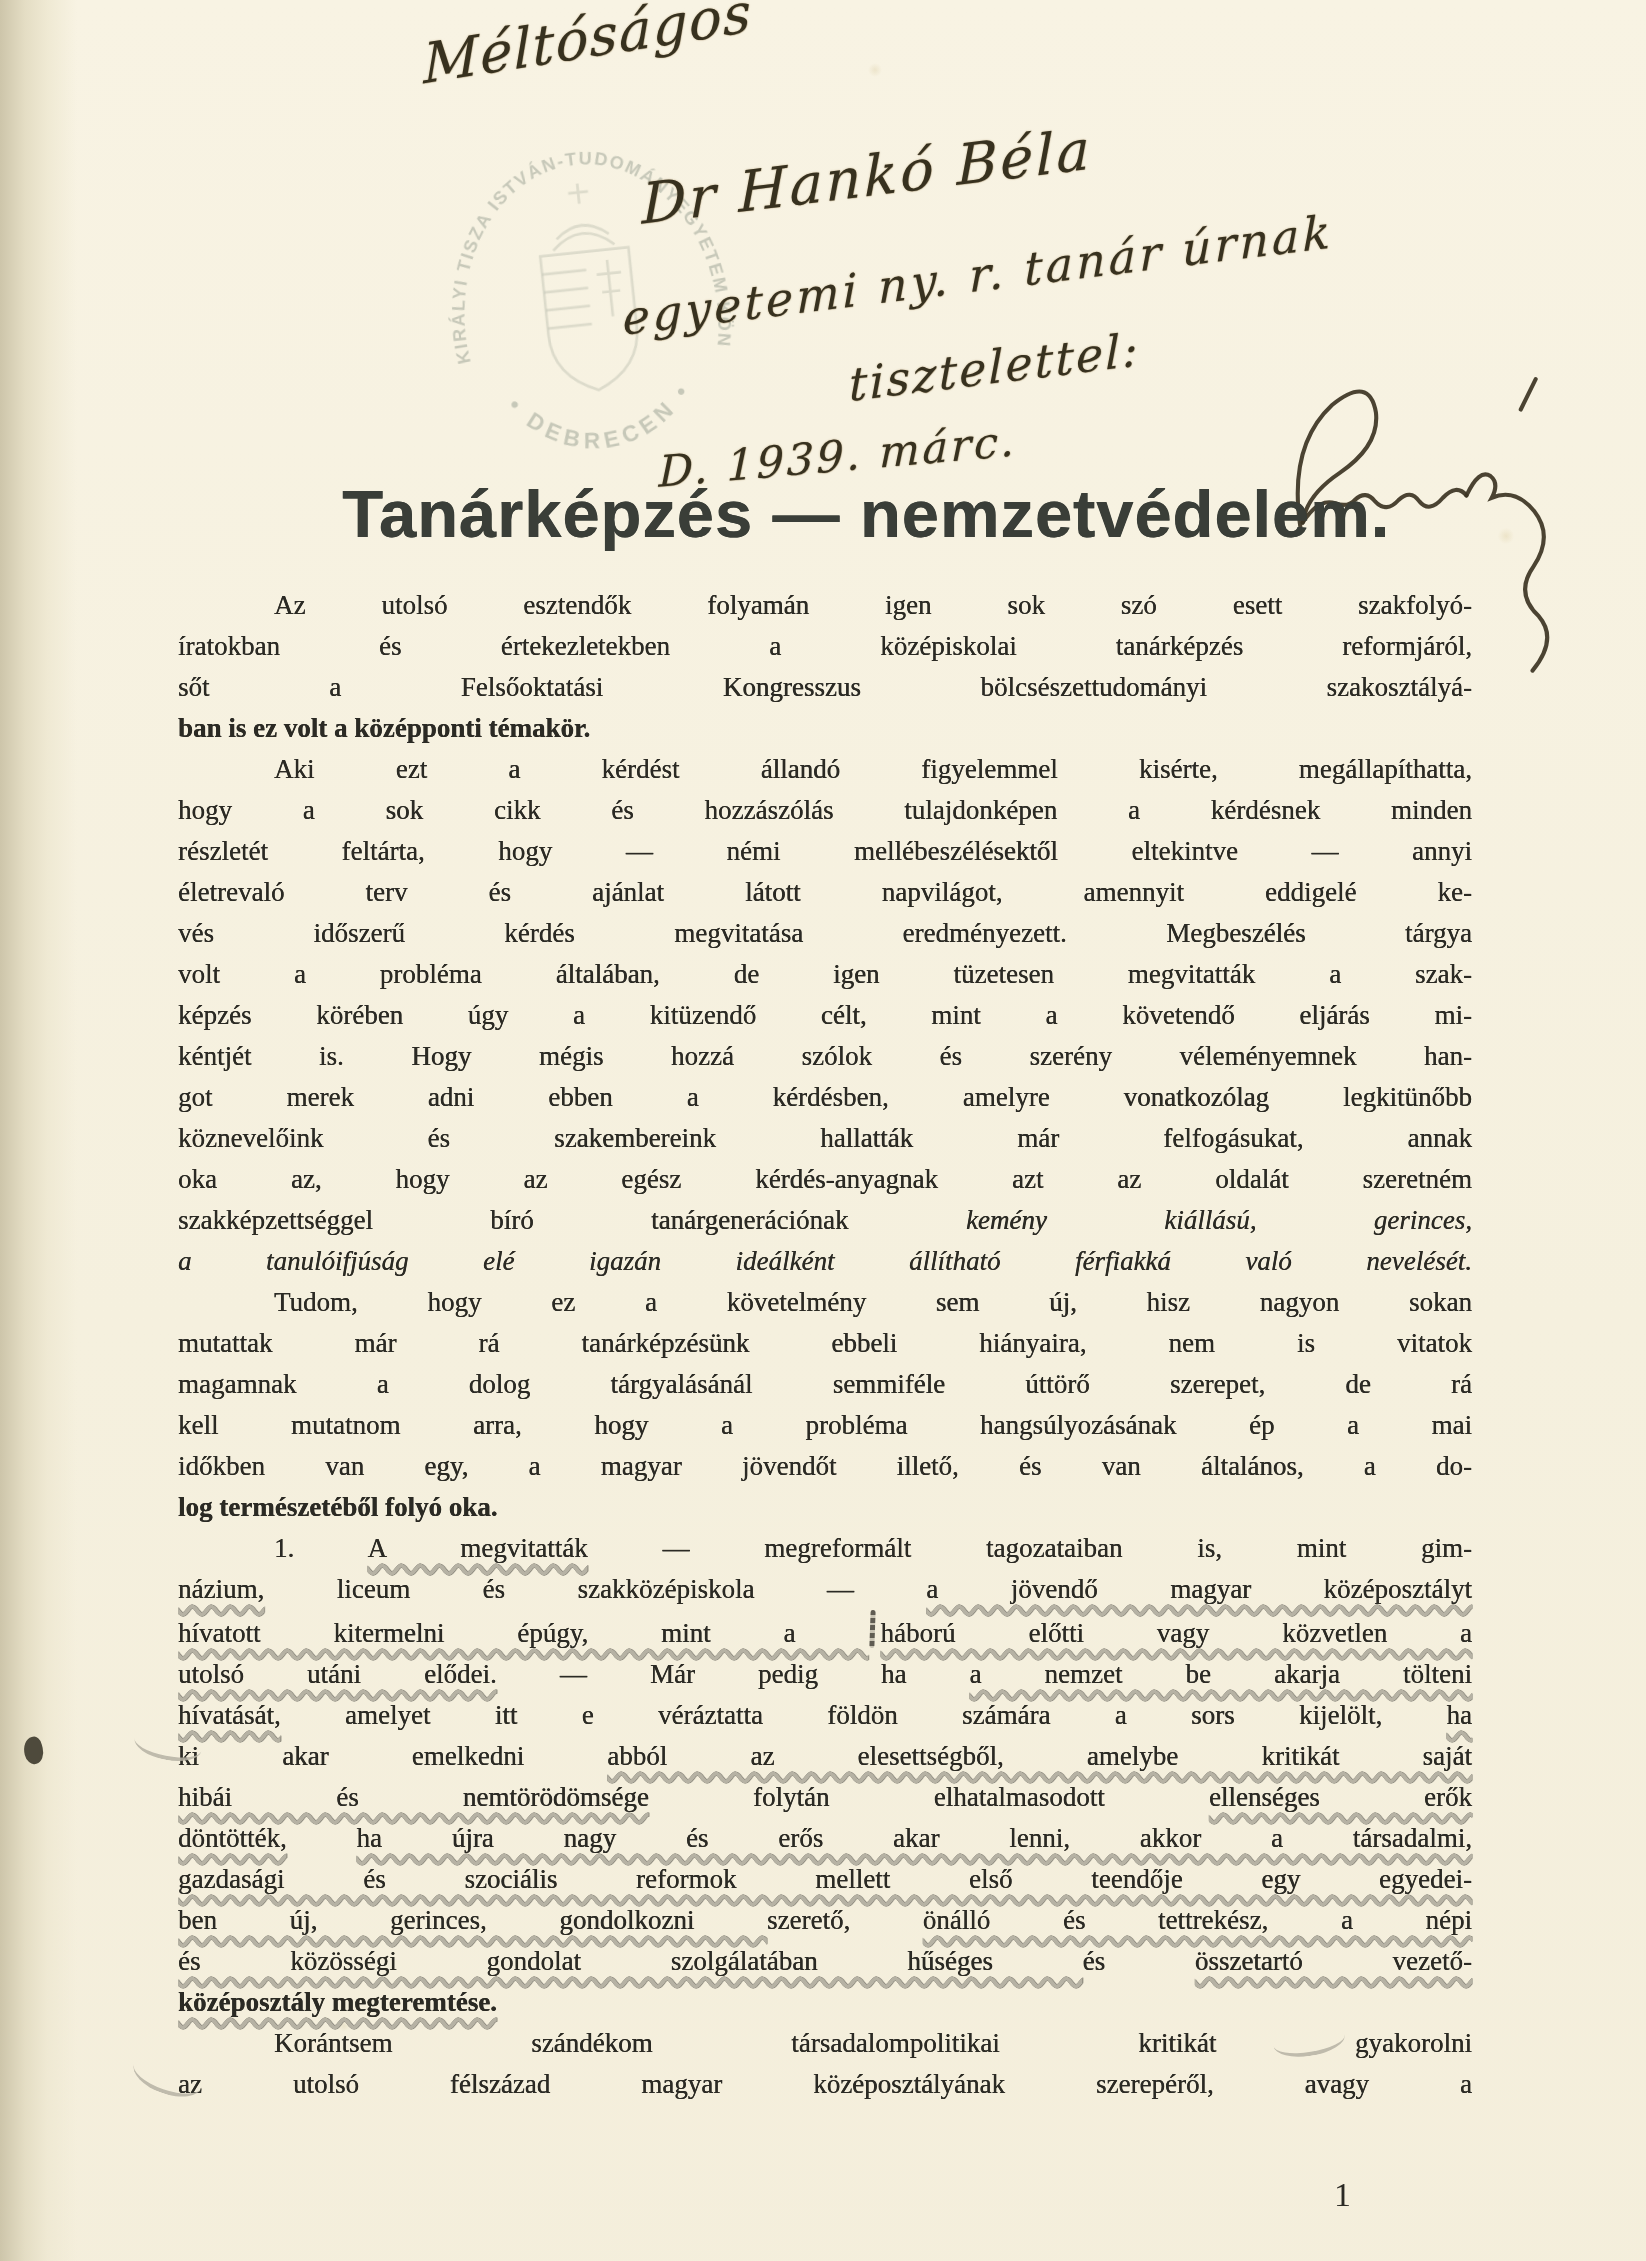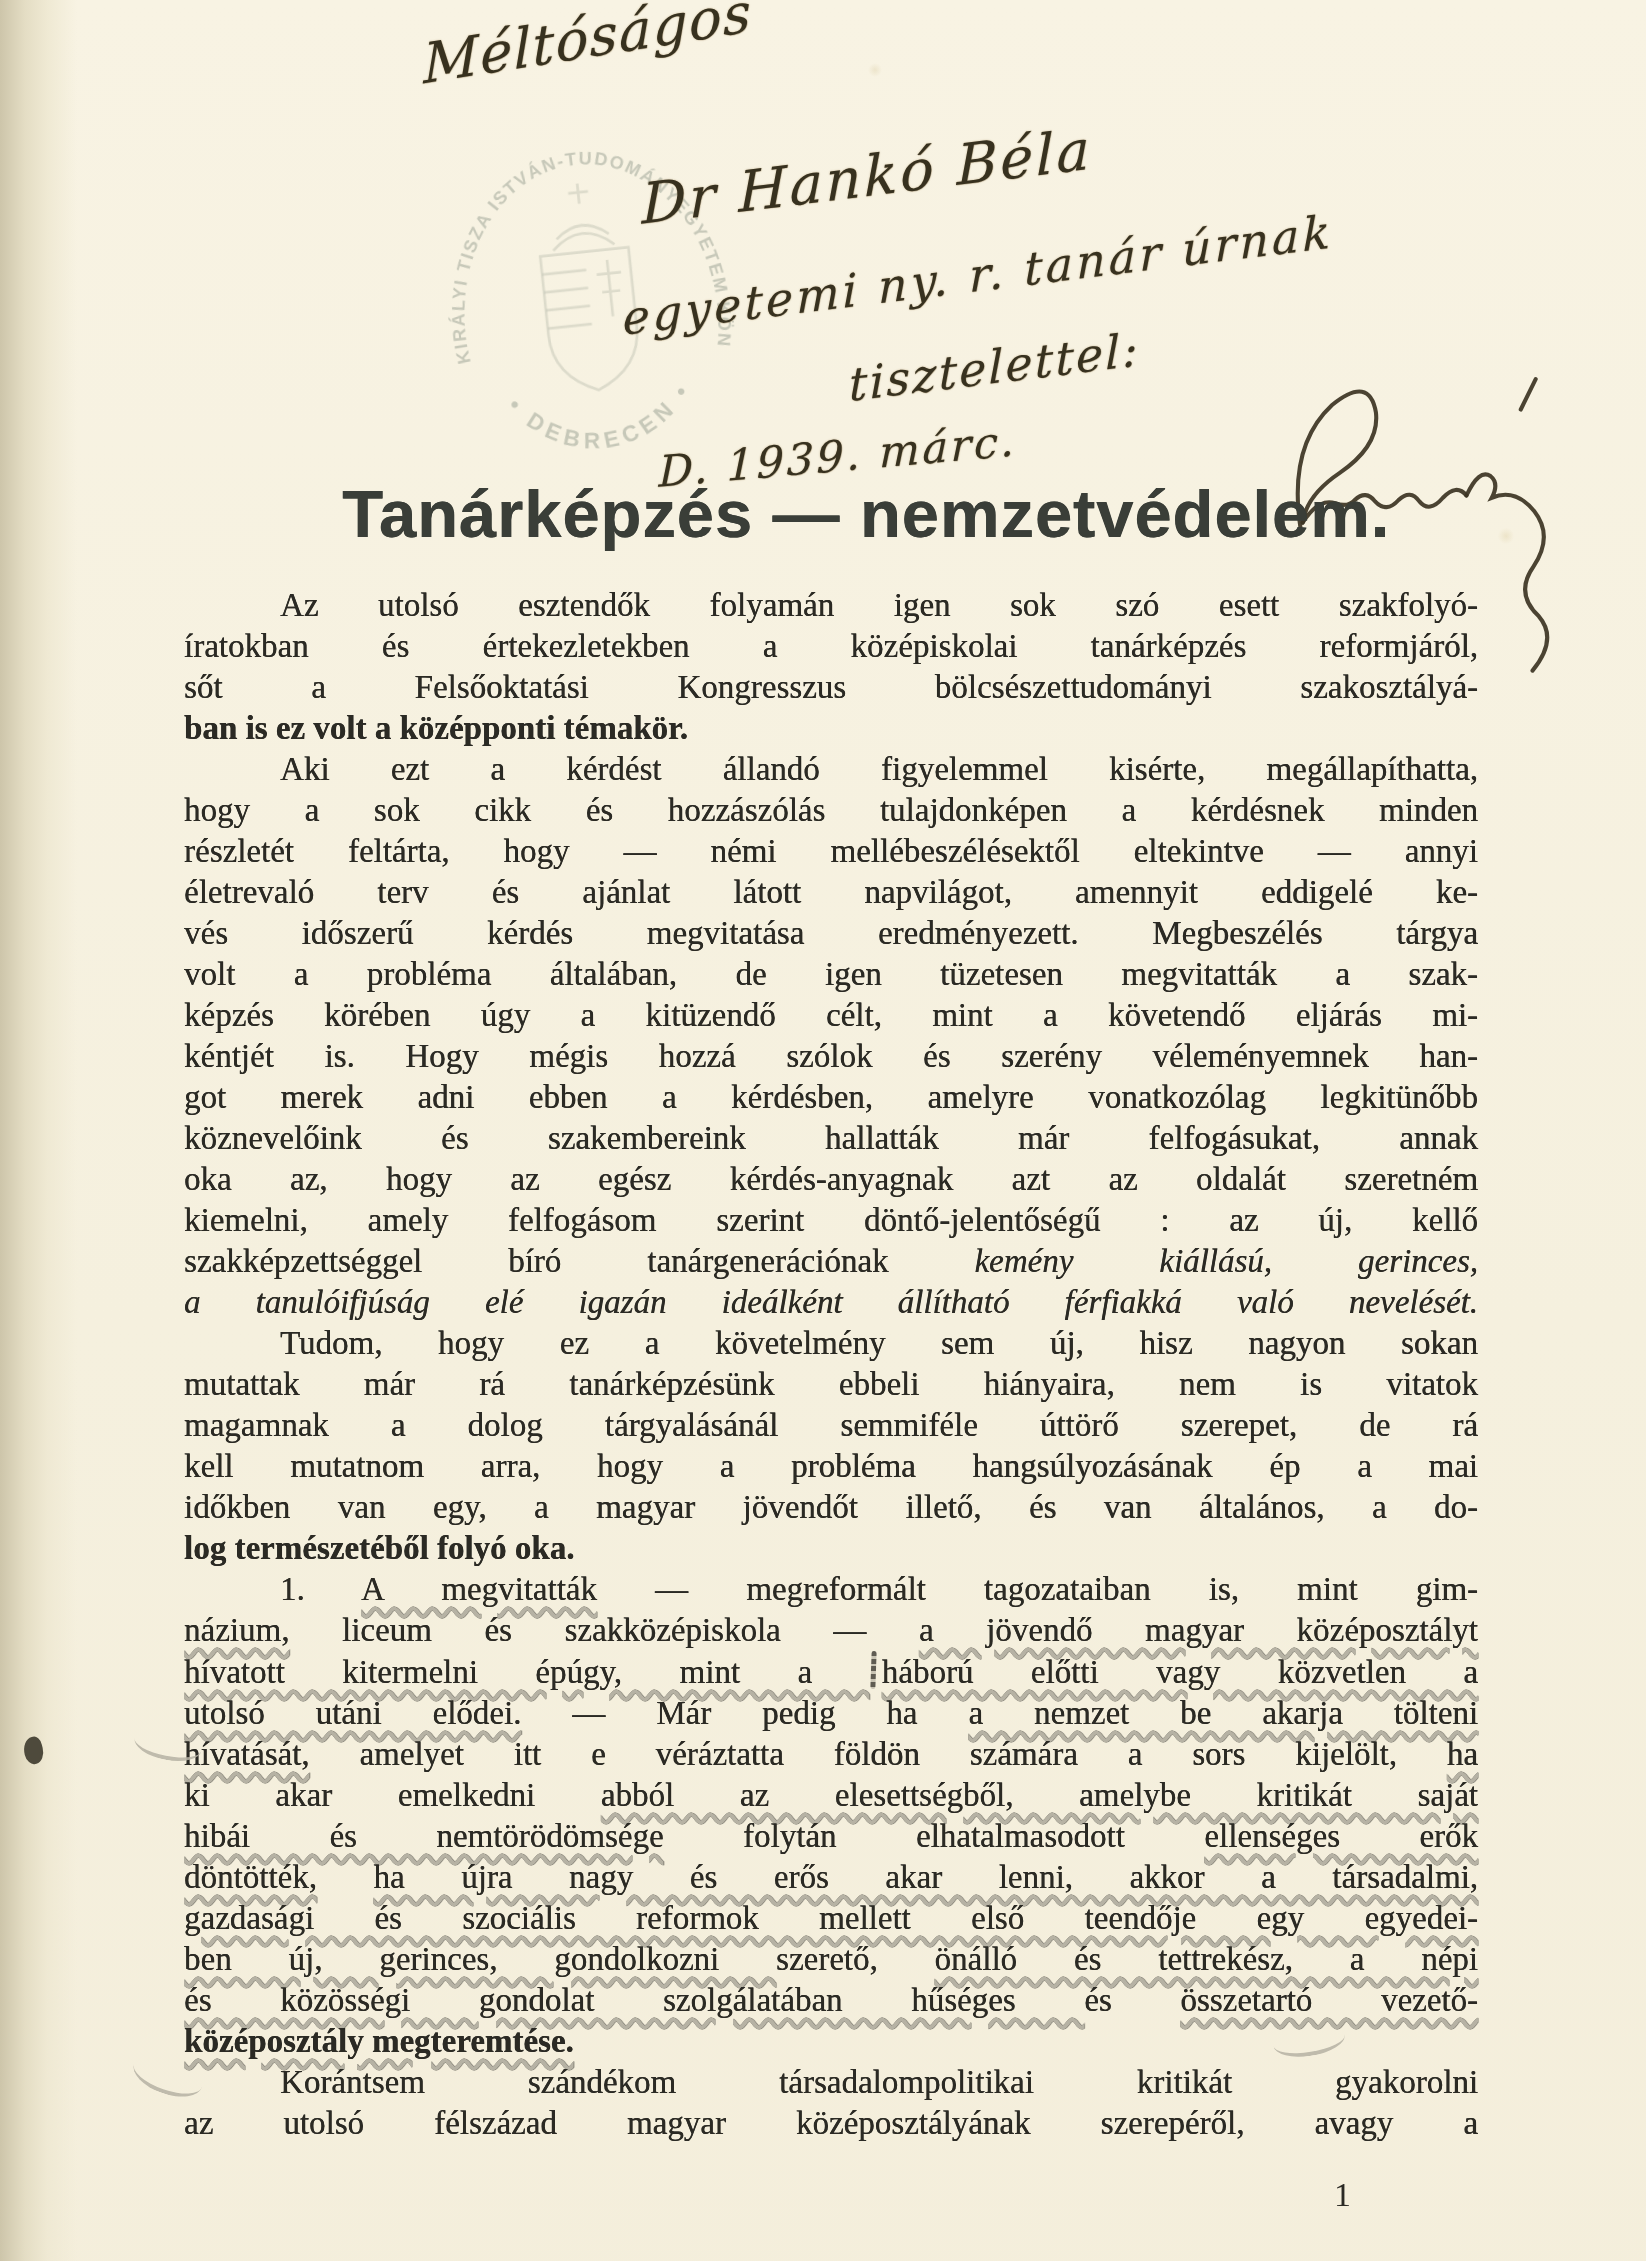--- a/index.html
+++ b/index.html
@@ -30,22 +30,22 @@
   .stamp{position:absolute;left:430px;top:106px;width:317px;height:371px;transform:rotate(-6deg);opacity:.52;filter:blur(0.5px);}
   .signature-svg{position:absolute;left:1280px;top:362px;width:353px;height:362px;}
   .title{
     position:absolute;left:190px;top:480px;width:1294px;line-height:68px;
     text-align:center;transform:translateX(29px);
     font-family:"Liberation Sans","DejaVu Sans",sans-serif;font-weight:bold;
     font-size:67px;letter-spacing:0.9px;color:var(--title-ink);
     text-shadow:0.5px 0 0 currentColor;
   }
   .body-text{
-    position:absolute;left:184px;top:585px;width:1294px;
-    font-size:33px;line-height:41px;color:var(--ink);
+    position:absolute;left:178px;top:585px;width:1294px;
+    font-size:27px;line-height:41px;color:var(--ink);
     text-shadow:0.3px 0 0 currentColor;
   }
   .line{text-align:justify;text-align-last:justify;}
   .line.end{text-align-last:left;font-weight:bold;}
   .line.indent{text-indent:96px;}
   .it{font-style:italic;margin-top:12px;}
   .pu{
     text-decoration-line:underline;text-decoration-style:wavy;
     text-decoration-color:var(--pencil);text-decoration-thickness:4.1px;
     text-underline-offset:6.8px;
@@ -117,21 +117,20 @@
     <div class="line"><span>hogy a sok cikk és hozzászólás tulajdonképen a kérdésnek minden</span></div>
     <div class="line"><span>részletét feltárta, hogy — némi mellébeszélésektől eltekintve — annyi</span></div>
     <div class="line"><span>életrevaló terv és ajánlat látott napvilágot, amennyit eddigelé ke-</span></div>
     <div class="line"><span>vés időszerű kérdés megvitatása eredményezett. Megbeszélés tárgya</span></div>
     <div class="line"><span>volt a probléma általában, de igen tüzetesen megvitatták a szak-</span></div>
     <div class="line"><span>képzés körében úgy a kitüzendő célt, mint a követendő eljárás mi-</span></div>
     <div class="line"><span>kéntjét is. Hogy mégis hozzá szólok és szerény véleményemnek han-</span></div>
     <div class="line"><span>got merek adni ebben a kérdésben, amelyre vonatkozólag legkitünőbb</span></div>
     <div class="line"><span>köznevelőink és szakembereink hallatták már felfogásukat, annak</span></div>
     <div class="line"><span>oka az, hogy az egész kérdés-anyagnak azt az oldalát szeretném</span></div>
-    <div class="line"><span>kiemelni, amely felfogásom szerint döntő-jelentőségű : az új, kellő</span></div>
     <div class="line"><span>szakképzettséggel bíró tanárgenerációnak </span><span class="it">kemény kiállású, gerinces,</span></div>
     <div class="line"><span class="it">a tanulóifjúság elé igazán ideálként állítható férfiakká való nevelését.</span></div>
     <div class="line indent"><span>Tudom, hogy ez a követelmény sem új, hisz nagyon sokan</span></div>
     <div class="line"><span>mutattak már rá tanárképzésünk ebbeli hiányaira, nem is vitatok</span></div>
     <div class="line"><span>magamnak a dolog tárgyalásánál semmiféle úttörő szerepet, de rá</span></div>
     <div class="line"><span>kell mutatnom arra, hogy a probléma hangsúlyozásának ép a mai</span></div>
     <div class="line"><span>időkben van egy, a magyar jövendőt illető, és van általános, a do-</span></div>
     <div class="line end"><span>log természetéből folyó oka.</span></div>
     <div class="line indent"><span>1. </span><span class="pu">A megvitatták</span><span> — megreformált tagozataiban is, mint gim-</span></div>
     <div class="line"><span class="pu">názium,</span><span> liceum és szakközépiskola — </span><span class="pu">a jövendő magyar középosztályt</span></div>

